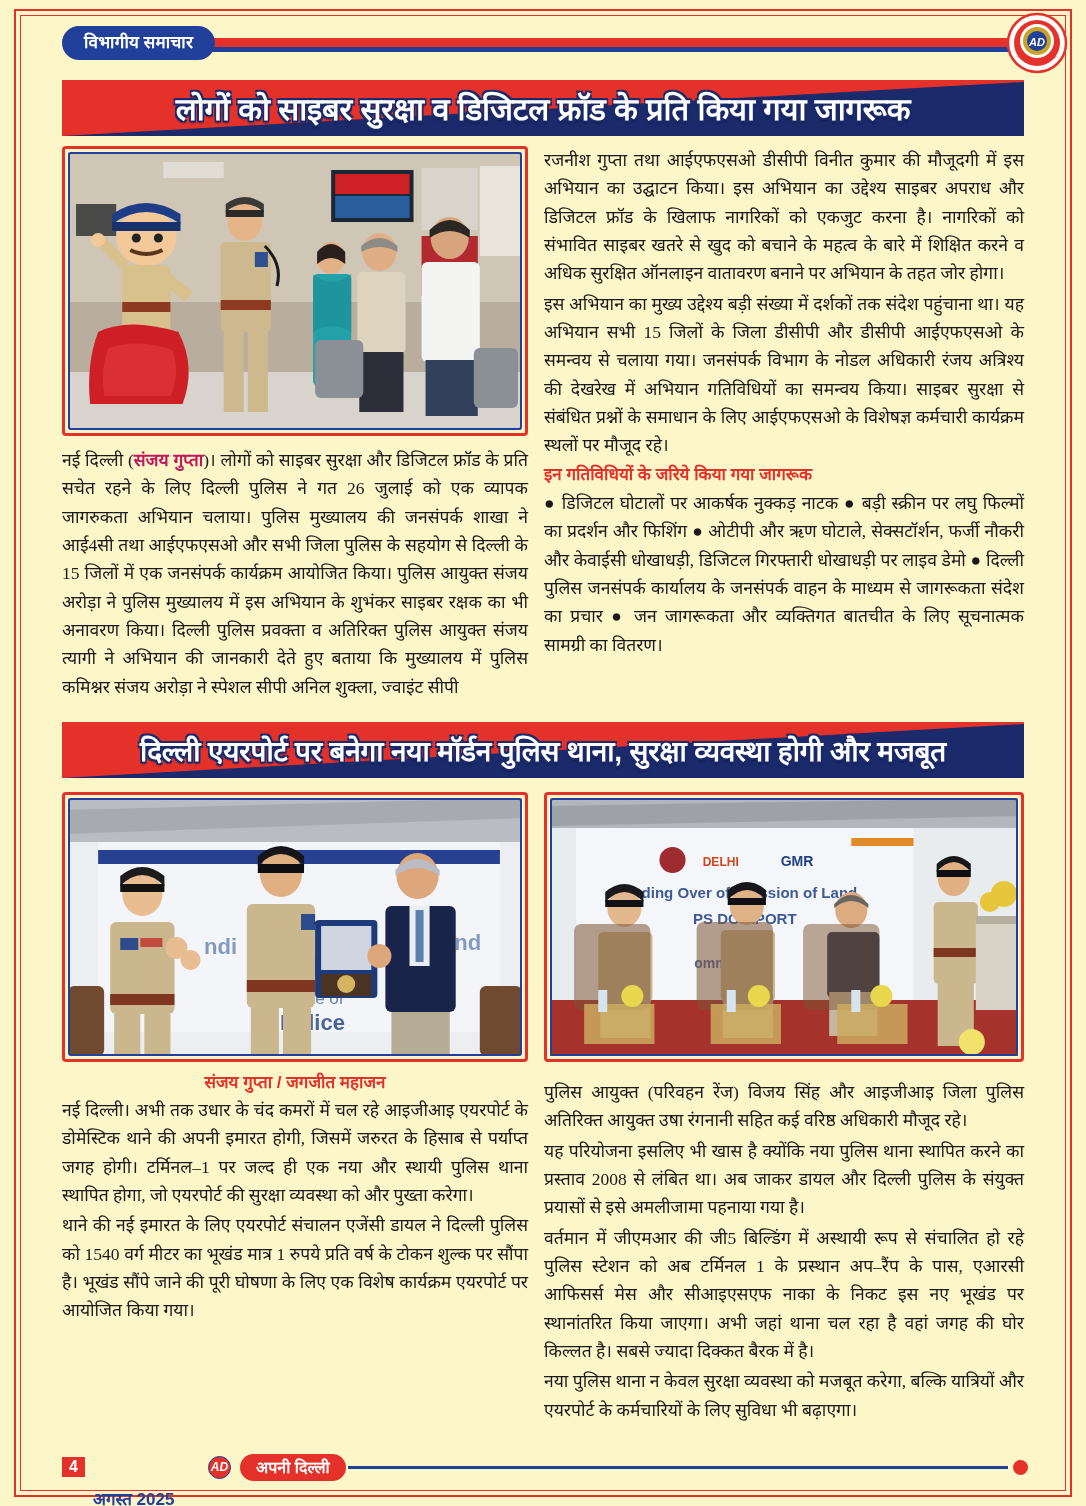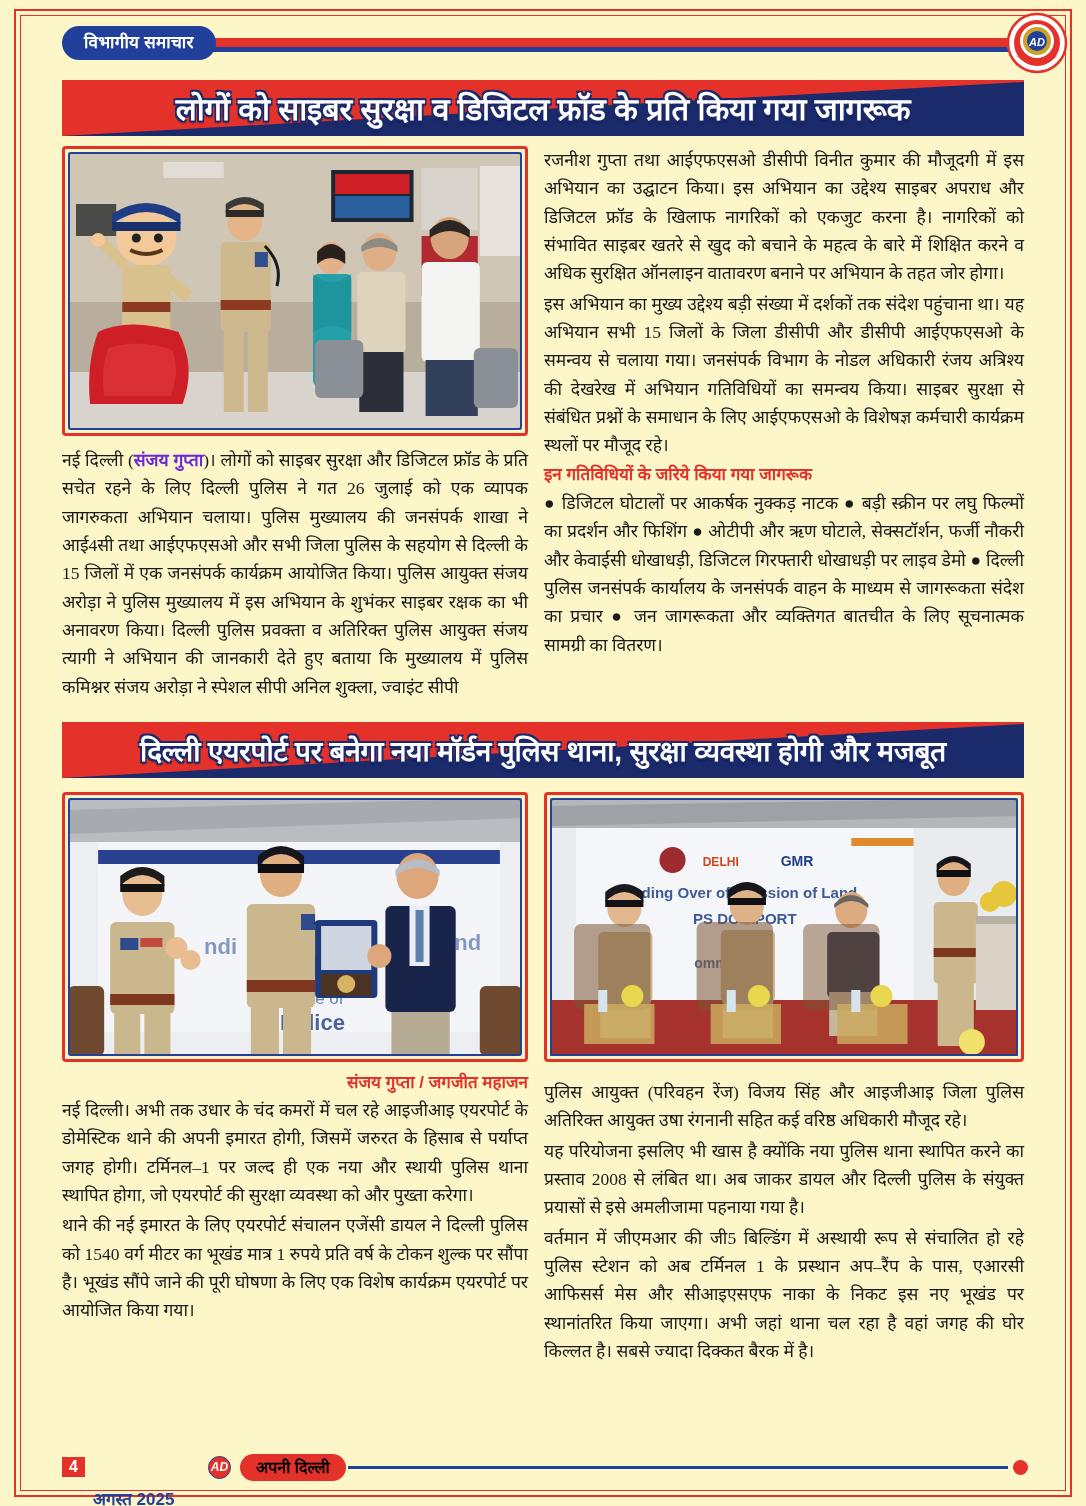--- a/index.html
+++ b/index.html
@@ -41,21 +41,21 @@
     width: 962px; height: 36px;
   }
   .kicker-pill {
     position: absolute;
     left: 0; top: 0;
     height: 34px;
     padding: 0 22px;
     background: #21409a;
     border-radius: 17px;
     color: #ffffff;
-    font-family: Liberation Sans, sans-serif;
+    font-family: Liberation Serif, serif;
     font-weight: bold;
     font-size: 17px;
     line-height: 34px;
     letter-spacing: .3px;
     white-space: nowrap;
     z-index: 3;
   }
   .kicker-bar-red {
     position: absolute;
     left: 150px; top: 12px;
@@ -148,31 +148,31 @@
   
   .body-text {
     font-family: "Liberation Serif", serif;
     font-size: 17.5px;
     line-height: 1.62;
     color: #1a1a1a;
     text-align: justify;
     text-justify: inter-word;
   }
   .body-text p { margin-bottom: 2px; }
-  .byline-name { color: #6d28d9; font-weight: bold; }
+  .byline-name { color: #be185d; font-weight: bold; }
   .subhead {
     color: #e4322b;
     font-family: "Liberation Sans", sans-serif;
     font-weight: bold;
     font-size: 17px;
     margin: 4px 0 3px 0;
     line-height: 1.3;
   }
   .credit-line {
-    text-align: right;
+    text-align: center;
     color: #e4322b;
     font-family: "Liberation Sans", sans-serif;
     font-weight: bold;
     font-size: 17px;
     margin: 8px 0 3px 0;
   }
 
   
   .footer {
     position: absolute;
@@ -205,21 +205,21 @@
   }
   .foot-mark span {
     display: block; text-align: center; line-height: 20px;
     color: #fff; font-size: 12px; font-weight: bold;
     font-family: "Liberation Sans", sans-serif; font-style: italic;
   }
   .foot-pill {
     position: absolute; left: 192px; top: 0;
     height: 27px; padding: 0 16px;
     background: #e4322b; border-radius: 14px;
-    color: #000000;
+    color: #ffffff;
     font-family: "Liberation Sans", sans-serif;
     font-weight: bold; font-size: 16px; line-height: 27px;
     white-space: nowrap;
     z-index: 3;
   }
   .foot-line {
     position: absolute; left: 300px; top: 12px;
     width: 660px; height: 3px;
     background: #21409a;
     z-index: 1;
@@ -489,20 +489,21 @@
               <circle cx="330" cy="198" r="11" fill="#e9d84e"></circle>
               <circle cx="420" cy="244" r="13" fill="#f0e26a"></circle>
             </svg>
           </div>
         </div>
 
         <div class="body-text" style="margin-top:16px">
           <p>पुलिस आयुक्त (परिवहन रेंज) विजय सिंह और आइजीआइ जिला पुलिस अतिरिक्त आयुक्त उषा रंगनानी सहित कई वरिष्ठ अधिकारी मौजूद रहे।</p>
           <p>यह परियोजना इसलिए भी खास है क्योंकि नया पुलिस थाना स्थापित करने का प्रस्ताव 2008 से लंबित था। अब जाकर डायल और दिल्ली पुलिस के संयुक्त प्रयासों से इसे अमलीजामा पहनाया गया है।</p>
           <p>वर्तमान में जीएमआर की जी5 बिल्डिंग में अस्थायी रूप से संचालित हो रहे पुलिस स्टेशन को अब टर्मिनल 1 के प्रस्थान अप–रैंप के पास, एआरसी आफिसर्स मेस और सीआइएसएफ  नाका के निकट इस नए भूखंड पर स्थानांतरित किया जाएगा। अभी जहां थाना चल रहा है वहां जगह की घोर किल्लत है। सबसे ज्यादा दिक्कत बैरक में है।</p>
+          <p>नया पुलिस थाना न केवल सुरक्षा व्यवस्था को मजबूत करेगा, बल्कि यात्रियों और एयरपोर्ट के कर्मचारियों के लिए सुविधा भी बढ़ाएगा।</p>
         </div>
       </div>
 
     </div>
   </div>
 
   <div class="footer">
     <div class="foot-line"></div>
     <div class="foot-daynum">4</div>
     <div class="foot-date">अगस्त 2025</div>

